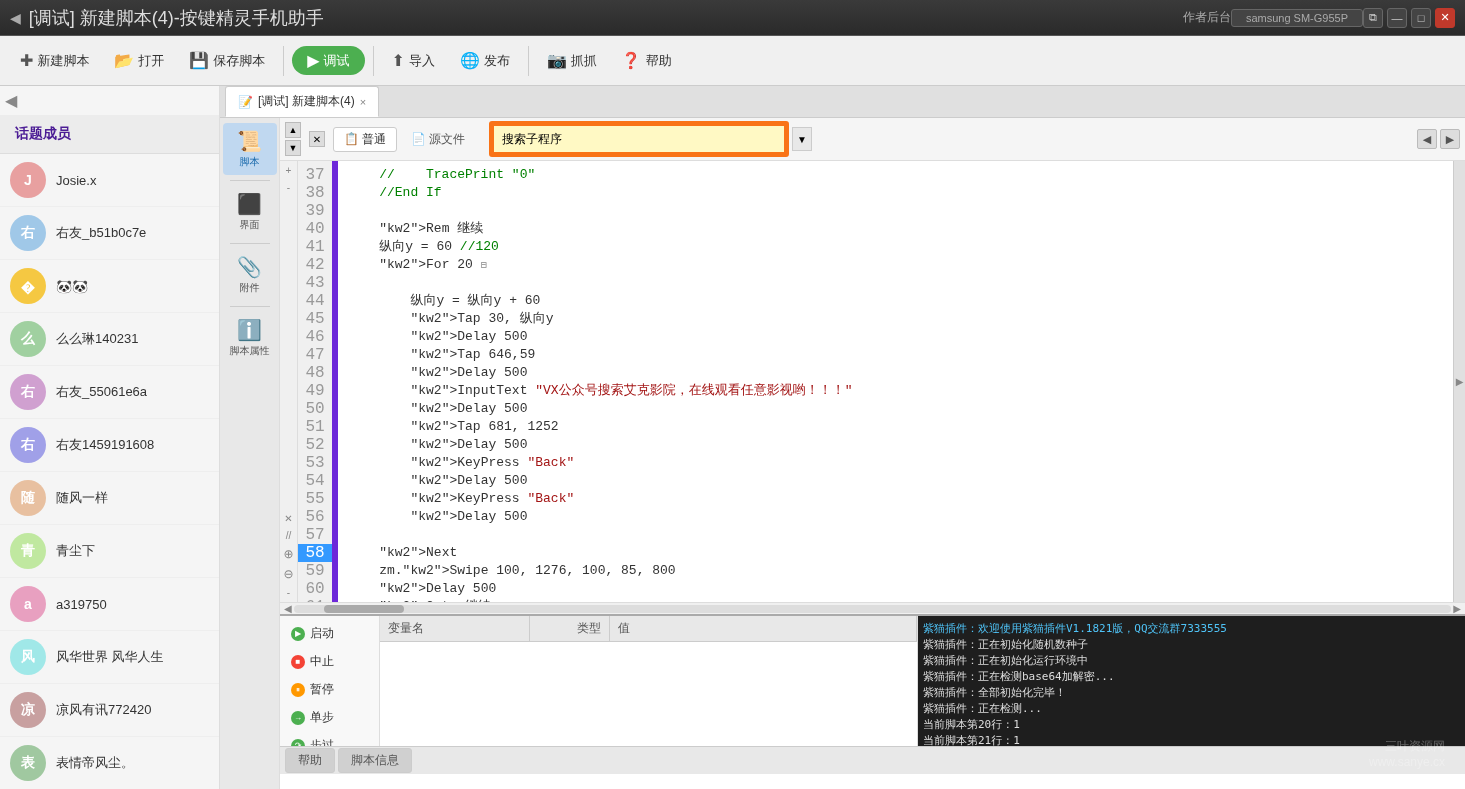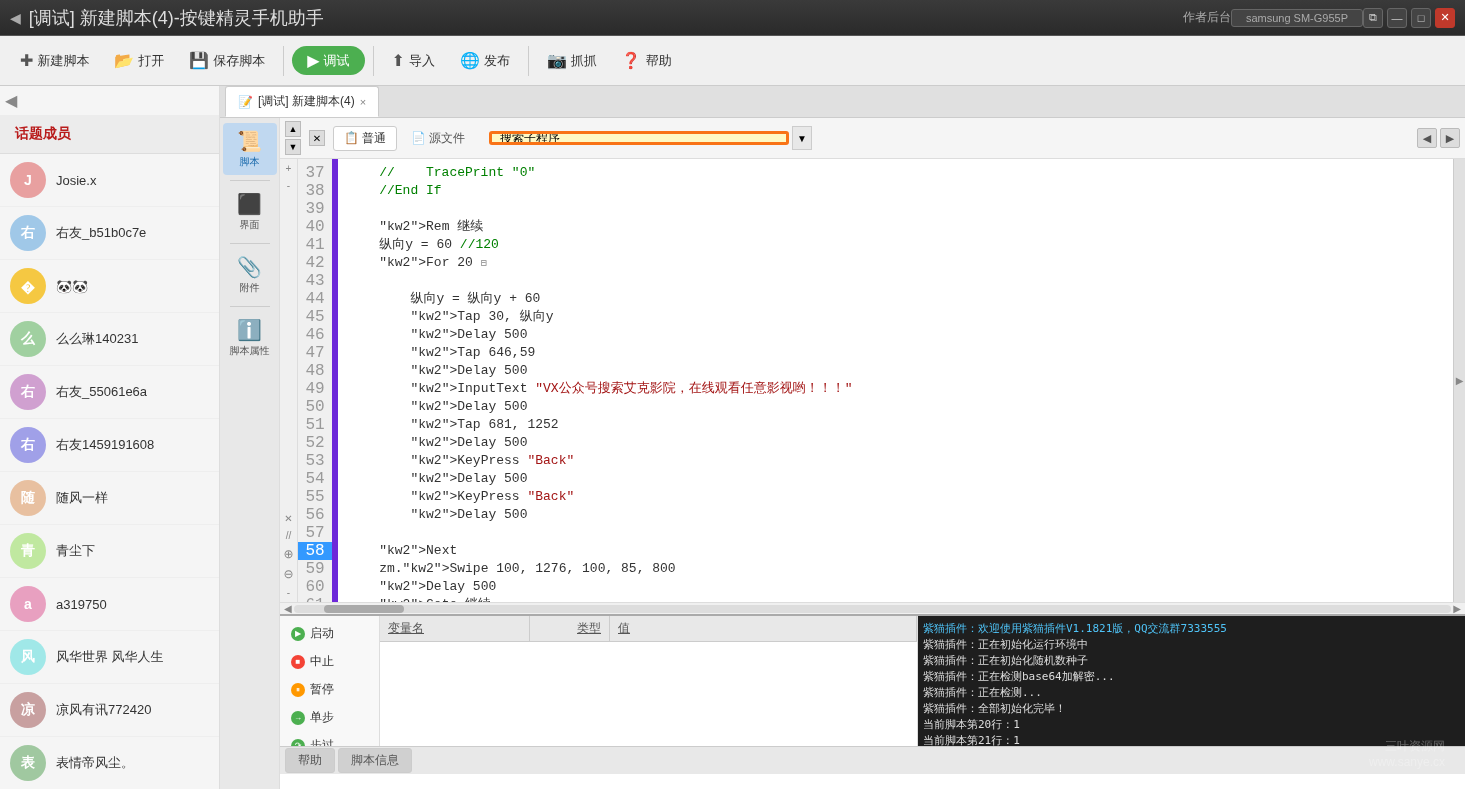--- a/index.html
+++ b/index.html
@@ -66,21 +66,21 @@
       width: 220px;
       background: #f5f5f5;
       border-right: 1px solid #ddd;
       display: flex;
       flex-direction: column;
       overflow-y: auto;
     }
     .chat-sidebar-title {
       padding: 10px 15px;
       font-size: 14px;
-      color: #b91c1c;
+      color: #4c1d95;
       font-weight: bold;
       border-bottom: 1px solid #ddd;
       background: #ececec;
     }
     .chat-member {
       display: flex;
       align-items: center;
       padding: 8px 10px;
       gap: 10px;
       cursor: pointer;
@@ -188,22 +188,22 @@
       color: #555;
       border: 1px solid transparent;
       border-radius: 3px;
       display: flex; align-items: center; gap: 3px;
     }
     .view-tab.active { background: #fff; border-color: #ccc; color: #333; }
     .search-box {
       margin-left: 10px;
       flex: 1;
       max-width: 300px;
-      height: 14px;
-      border: 3px solid #f97316;
+      height: 36px;
+      border: 5px solid #f97316;
       border-radius: 3px;
       padding: 0 8px;
       font-size: 12px;
       background: #fff9c4;
     }
     .editor-toolbar-right { display: flex; gap: 3px; margin-left: auto; }
     .toolbar-nav-btn { width: 20px; height: 20px; background: #ddd; border: 1px solid #bbb; border-radius: 2px; display: flex; align-items: center; justify-content: center; cursor: pointer; font-size: 11px; color: #555; }
 
     
     .editor-scroll-panel {
@@ -296,21 +296,21 @@
       overflow: hidden;
       border-right: 1px solid #ddd;
     }
     .var-table-header {
       display: flex;
       background: #e8e8e8;
       border-bottom: 1px solid #ccc;
       font-size: 12px;
       color: #555;
     }
-    .var-col { padding: 4px 8px; border-right: 1px solid #ccc; text-decoration: underline; }
+    .var-col { padding: 4px 8px; border-right: 1px solid #ccc; }
     .var-col-1 { width: 150px; }
     .var-col-2 { width: 80px; text-align: right; }
     .var-col-3 { flex: 1; }
     .var-empty { padding: 10px; font-size: 12px; color: #888; text-align: center; }
     .log-panel {
       flex: 1;
       background: #1e1e1e;
       color: #ddd;
       font-size: 11px;
       font-family: Consolas, monospace;
@@ -640,25 +640,25 @@
             <div class="var-table">
               <div class="var-table-header">
                 <div class="var-col var-col-1">变量名</div>
                 <div class="var-col var-col-2">类型</div>
                 <div class="var-col var-col-3">值</div>
               </div>
             </div>
 
             <div class="log-panel" id="log-panel">
                 <div class="log-line log-blue">紫猫插件：欢迎使用紫猫插件V1.1821版，QQ交流群7333555</div>
+                <div class="log-line ">紫猫插件：正在初始化随机数种子</div>
                 <div class="log-line ">紫猫插件：正在初始化运行环境中</div>
-                <div class="log-line ">紫猫插件：正在初始化随机数种子</div>
                 <div class="log-line ">紫猫插件：正在检测base64加解密...</div>
+                <div class="log-line ">紫猫插件：全部初始化完毕！</div>
                 <div class="log-line ">紫猫插件：正在检测...</div>
-                <div class="log-line ">紫猫插件：全部初始化完毕！</div>
                 <div class="log-line ">当前脚本第20行：1</div>
                 <div class="log-line ">当前脚本第21行：1</div>
               </div>
           </div>
 
           <div class="bottom-tab-bar">
             <div class="bottom-tab">帮助</div>
             <div class="bottom-tab">脚本信息</div>
           </div>
         </div>

